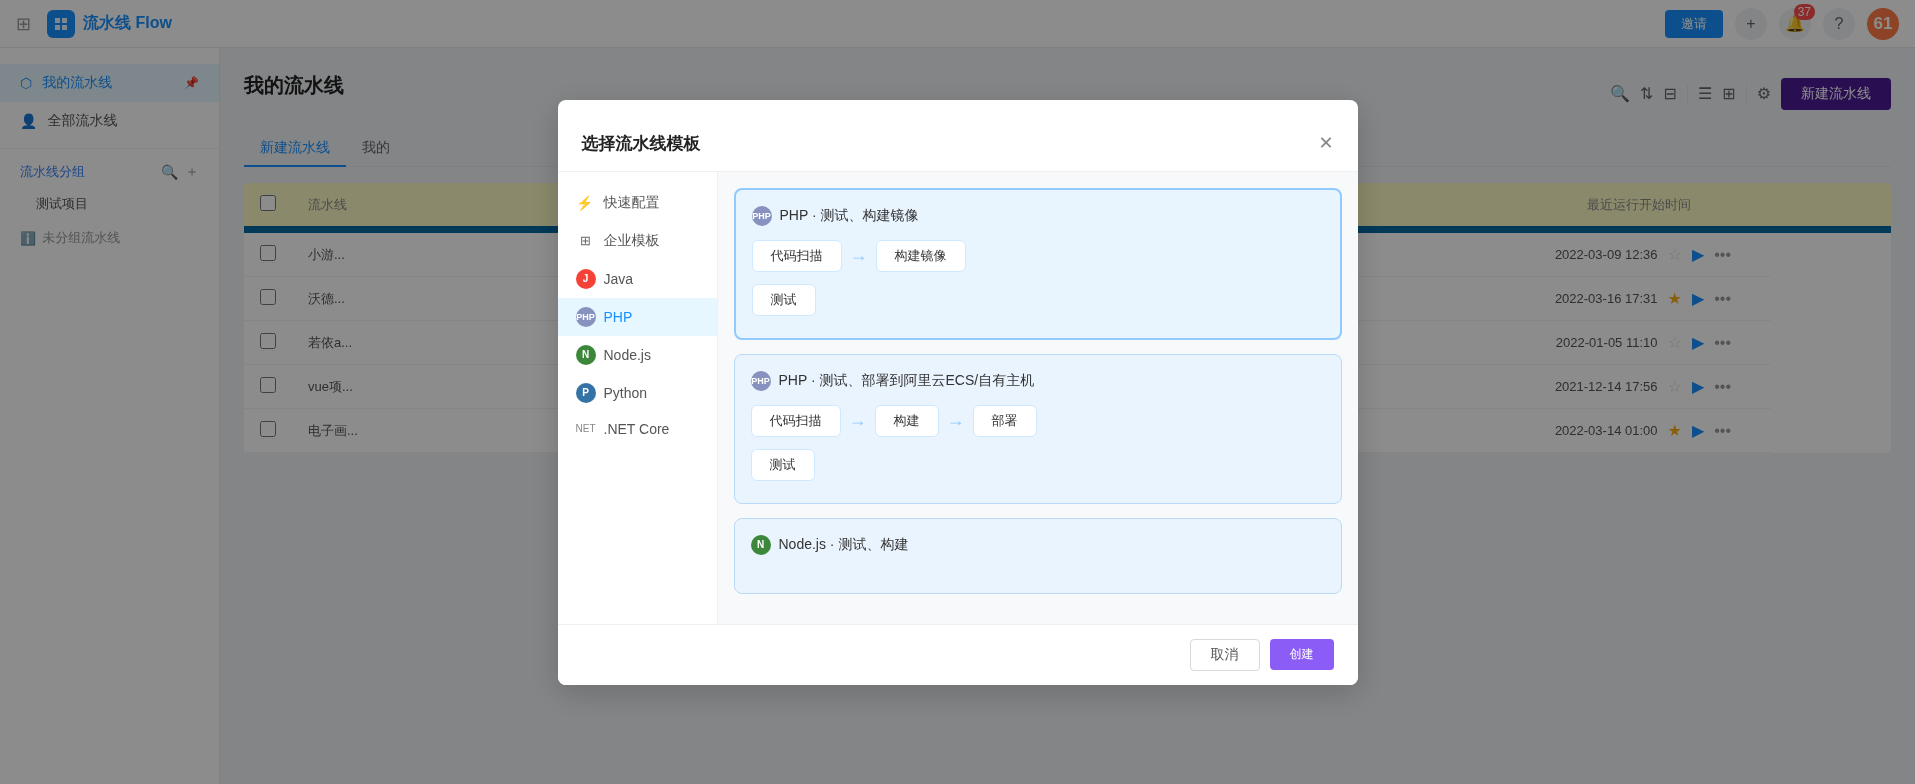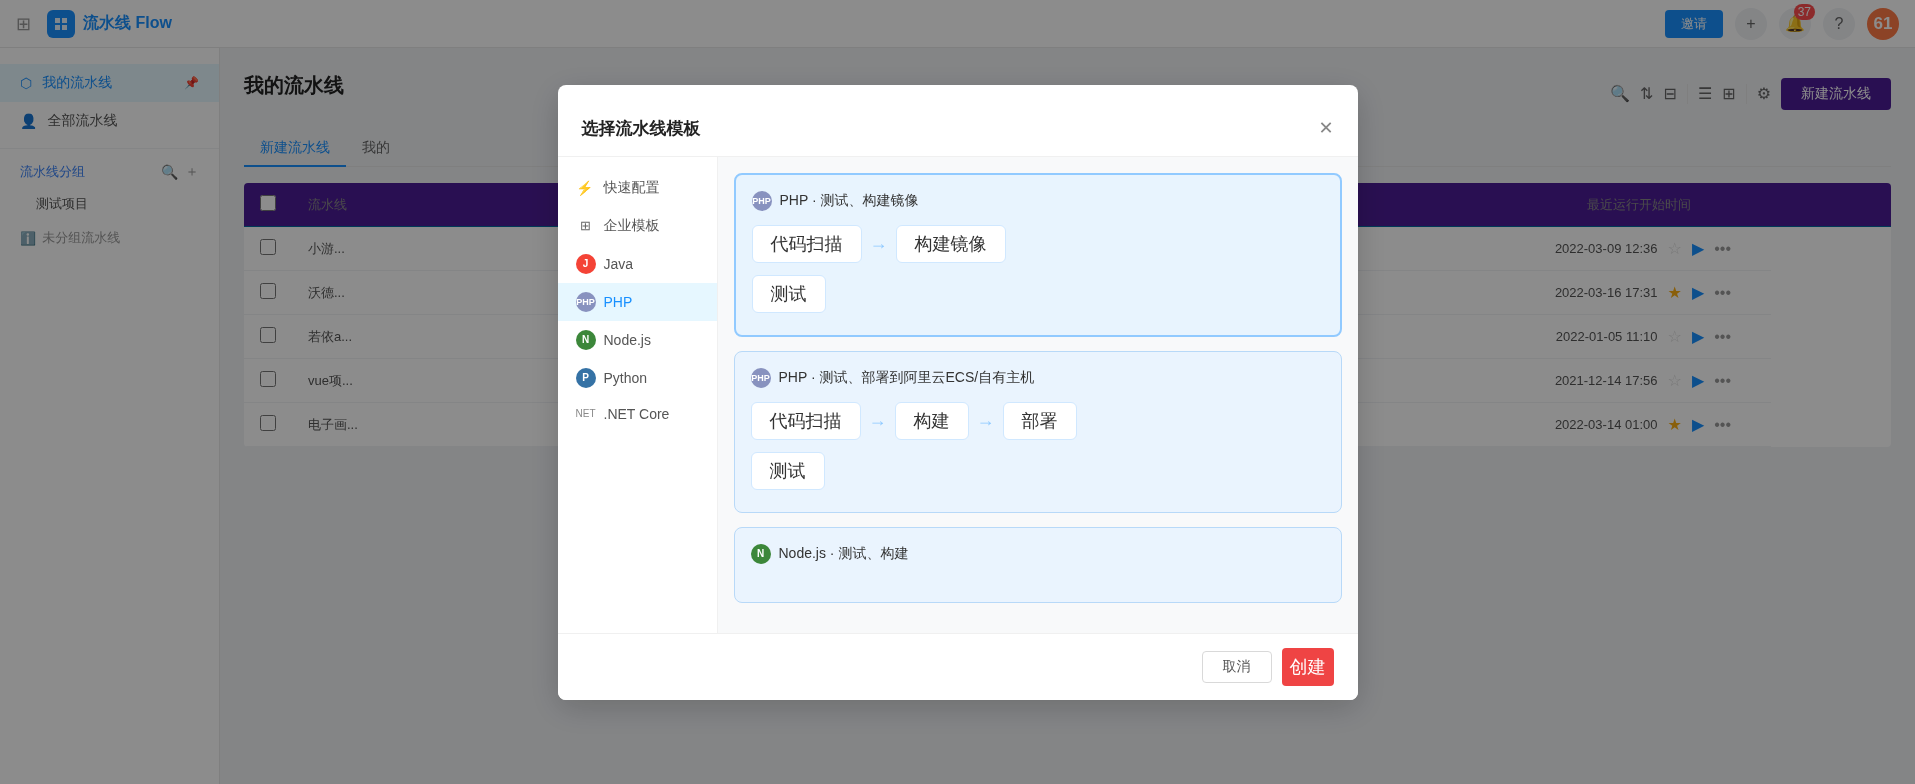--- a/index.html
+++ b/index.html
@@ -37,21 +37,21 @@
     .page-title { font-size: 20px; font-weight: 600; color: #222; margin-bottom: 16px; }
     .tabs { display: flex; gap: 0; border-bottom: 1px solid #e8e8e8; margin-bottom: 16px; }
     .tab { padding: 8px 16px; cursor: pointer; color: #666; font-size: 14px; border-bottom: 2px solid transparent; margin-bottom: -1px; }
     .tab.active { color: #1890ff; border-bottom-color: #1890ff; }
     .toolbar-icon { color: #666; cursor: pointer; font-size: 16px; }
     .new-btn { background: #4c1d95; color: white; border: none; padding: 7px 20px; border-radius: 4px; cursor: pointer; font-size: 14px; font-weight: 500; text-align: center; }
 
     
     .table-wrap { background: #fff; border-radius: 4px; overflow: hidden; }
     table { width: 100%; border-collapse: collapse; }
-    th { background: #4c1d95; padding: 12px 16px; text-align: left; font-size: 13px; color: #888; font-weight: 500; border-bottom: 1px solid #0369a1; }
+    th { background: #fef9c3; padding: 12px 16px; text-align: left; font-size: 13px; color: #888; font-weight: 500; border-bottom: 7px solid #0369a1; }
     td { padding: 12px 16px; border-bottom: 1px solid #f0f2f5; font-size: 13px; color: #555; }
     .table-checkbox { width: 16px; height: 16px; cursor: pointer; }
     .star-icon { color: #d9d9d9; cursor: pointer; font-size: 16px; }
     .star-icon.active { color: #faad14; }
     .run-icon { color: #1890ff; cursor: pointer; font-size: 16px; }
     .more-icon { color: #999; cursor: pointer; font-size: 16px; }
     .col-actions { display: flex; align-items: center; gap: 10px; }
 
     
     .overlay { position: fixed; inset: 0; background: rgba(0,0,0,0.45); z-index: 200; display: flex; align-items: center; justify-content: center; }
@@ -60,27 +60,27 @@
     .modal-title { font-size: 17px; font-weight: 600; color: #222; }
     .modal-close { cursor: pointer; color: #888; font-size: 18px; line-height: 1; }
     .modal-body { display: flex; flex: 1; overflow: hidden; }
     .modal-sidebar { width: 160px; border-right: 1px solid #f0f0f0; padding: 12px 0; overflow-y: auto; flex-shrink: 0; }
     .modal-sidebar-item { display: flex; align-items: center; gap: 8px; padding: 9px 18px; cursor: pointer; color: #555; font-size: 14px; }
     .modal-sidebar-item.active { background: #e6f7ff; color: #1890ff; font-weight: 500; }
     .modal-content-area { flex: 1; overflow-y: auto; padding: 16px; background: #f8f9fa; }
     .template-card { background: #e8f4fe; border: 2px solid #91caff; border-radius: 8px; padding: 16px; margin-bottom: 14px; cursor: pointer; }
     .template-card-header { display: flex; align-items: center; gap: 8px; margin-bottom: 14px; font-size: 14px; color: #333; font-weight: 500; }
     .template-card-body { display: flex; align-items: center; gap: 0; flex-wrap: wrap; }
-    .flow-node { background: white; border: 1px solid #d0e8ff; border-radius: 6px; padding: 6px 18px; font-size: 18px; color: #333; white-space: nowrap; }
+    .flow-node { background: white; border: 1px solid #d0e8ff; border-radius: 6px; padding: 6px 18px; font-size: 13px; color: #333; white-space: nowrap; }
     .flow-arrow { color: #91caff; font-size: 18px; margin: 0 4px; }
     .flow-row { display: flex; align-items: center; gap: 4px; margin-bottom: 6px; }
     .nodejs-card { background: #e8f4fe; border: 1px solid #cce0f5; }
     .modal-footer { padding: 14px 24px; display: flex; align-items: center; justify-content: flex-end; gap: 10px; border-top: 1px solid #f0f0f0; background: #fff; }
     .btn-cancel { background: #fff; border: 1px solid #d9d9d9; color: #555; padding: 6px 20px; border-radius: 4px; cursor: pointer; font-size: 14px; }
-    .btn-create { background: #ef4444; color: white; border: none; padding: 7px 8px; border-radius: 4px; cursor: pointer; font-size: 18px; font-weight: 500; }
+    .btn-create { background: #8b5cf6; color: white; border: none; padding: 7px 20px; border-radius: 4px; cursor: pointer; font-size: 12px; font-weight: 500; }
 
     .icon-circle { width: 20px; height: 20px; border-radius: 50%; display: inline-flex; align-items: center; justify-content: center; font-size: 10px; font-weight: 700; flex-shrink: 0; }
     .icon-php { background: #8892bf; color: white; }
     .icon-java { background: #f44336; color: white; }
     .icon-nodejs { background: #3c873a; color: white; }
     .icon-go { background: #00acd7; color: white; }
     .icon-python { background: #3572a5; color: white; }
     .icon-quick { width: 20px; height: 20px; display: inline-flex; align-items: center; justify-content: center; font-size: 14px; color: #666; }
     .icon-enterprise { width: 20px; height: 20px; display: inline-flex; align-items: center; justify-content: center; font-size: 13px; color: #666; }
   </style>

